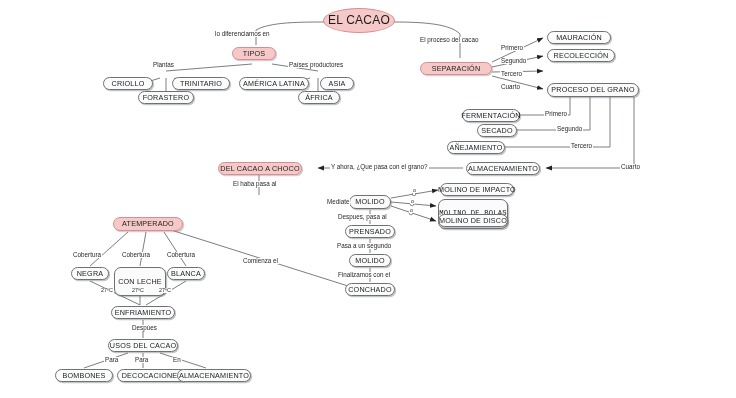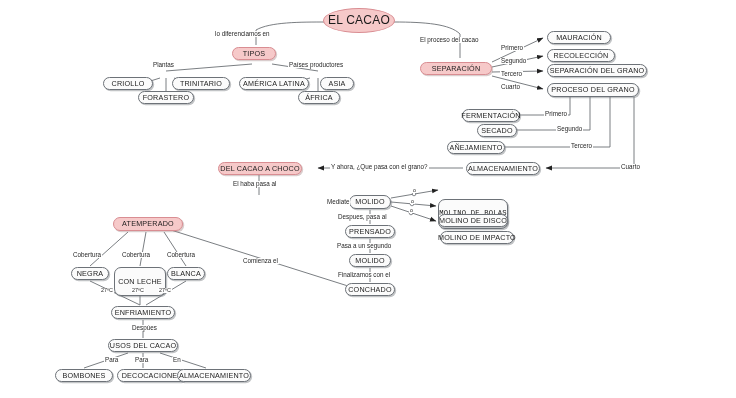--- a/index.html
+++ b/index.html
@@ -157,34 +157,33 @@
   <div class="node box" style="left:172px; top:77px; width:58px; height:13px;">TRINITARIO</div>
 
   <div class="node box" style="left:239px; top:77px; width:70px; height:13px;">AMÉRICA LATINA</div>
   <div class="node box" style="left:298px; top:91px; width:42px; height:13px;">ÁFRICA</div>
   <div class="node box" style="left:320px; top:77px; width:34px; height:13px;">ASIA</div>
 
   <div class="node pink" style="left:420px; top:62px; width:72px; height:13px;">SEPARACIÓN</div>
 
   <div class="node box" style="left:547px; top:31px; width:64px; height:13px;">MAURACIÓN</div>
   <div class="node box" style="left:547px; top:49px; width:68px; height:13px;">RECOLECCIÓN</div>
-  <div class="node box" style="left:547px; top:64px; width:100px; height:13px;">SEPARACIÓN DEL GRANO</div>
   <div class="node box" style="left:547px; top:83px; width:92px; height:14px;">PROCESO DEL GRANO</div>
 
   <div class="node box" style="left:462px; top:109px; width:58px; height:13px;">FERMENTACIÓN</div>
   <div class="node box" style="left:477px; top:124px; width:40px; height:13px;">SECADO</div>
   <div class="node box" style="left:447px; top:141px; width:58px; height:13px;">AÑEJAMIENTO</div>
   <div class="node box" style="left:466px; top:162px; width:74px; height:13px;">ALMACENAMIENTO</div>
 
   <div class="node pink" style="left:218px; top:162px; width:84px; height:13px;">DEL CACAO A CHOCO</div>
 
 
   <div class="node box" style="left:349px; top:195px; width:42px; height:14px;">MOLIDO</div>
 
-  <div class="node box" style="left:440px; top:183px; width:74px; height:13px;margin-top:48px;">MOLINO DE IMPACTO</div>
+  <div class="node box" style="left:440px; top:183px; width:74px; height:13px;">MOLINO DE IMPACTO</div>
   <div class="node box" style="left:438px; top:199px; width:70px; height:30px;font-family:Liberation Mono, monospace;">MOLINO DE BOLAS</div>
   <div class="node box" style="left:438px; top:214px; width:70px; height:13px;">MOLINO DE DISCO</div>
 
   <div class="node box" style="left:345px; top:225px; width:50px; height:13px;">PRENSADO</div>
   <div class="node box" style="left:349px; top:254px; width:42px; height:13px;">MOLIDO</div>
   <div class="node box" style="left:345px; top:283px; width:50px; height:13px;">CONCHADO</div>
 
   <div class="node pink" style="left:113px; top:217px; width:70px; height:14px;">ATEMPERADO</div>
 
   <div class="node box" style="left:71px; top:267px; width:38px; height:13px;">NEGRA</div>

